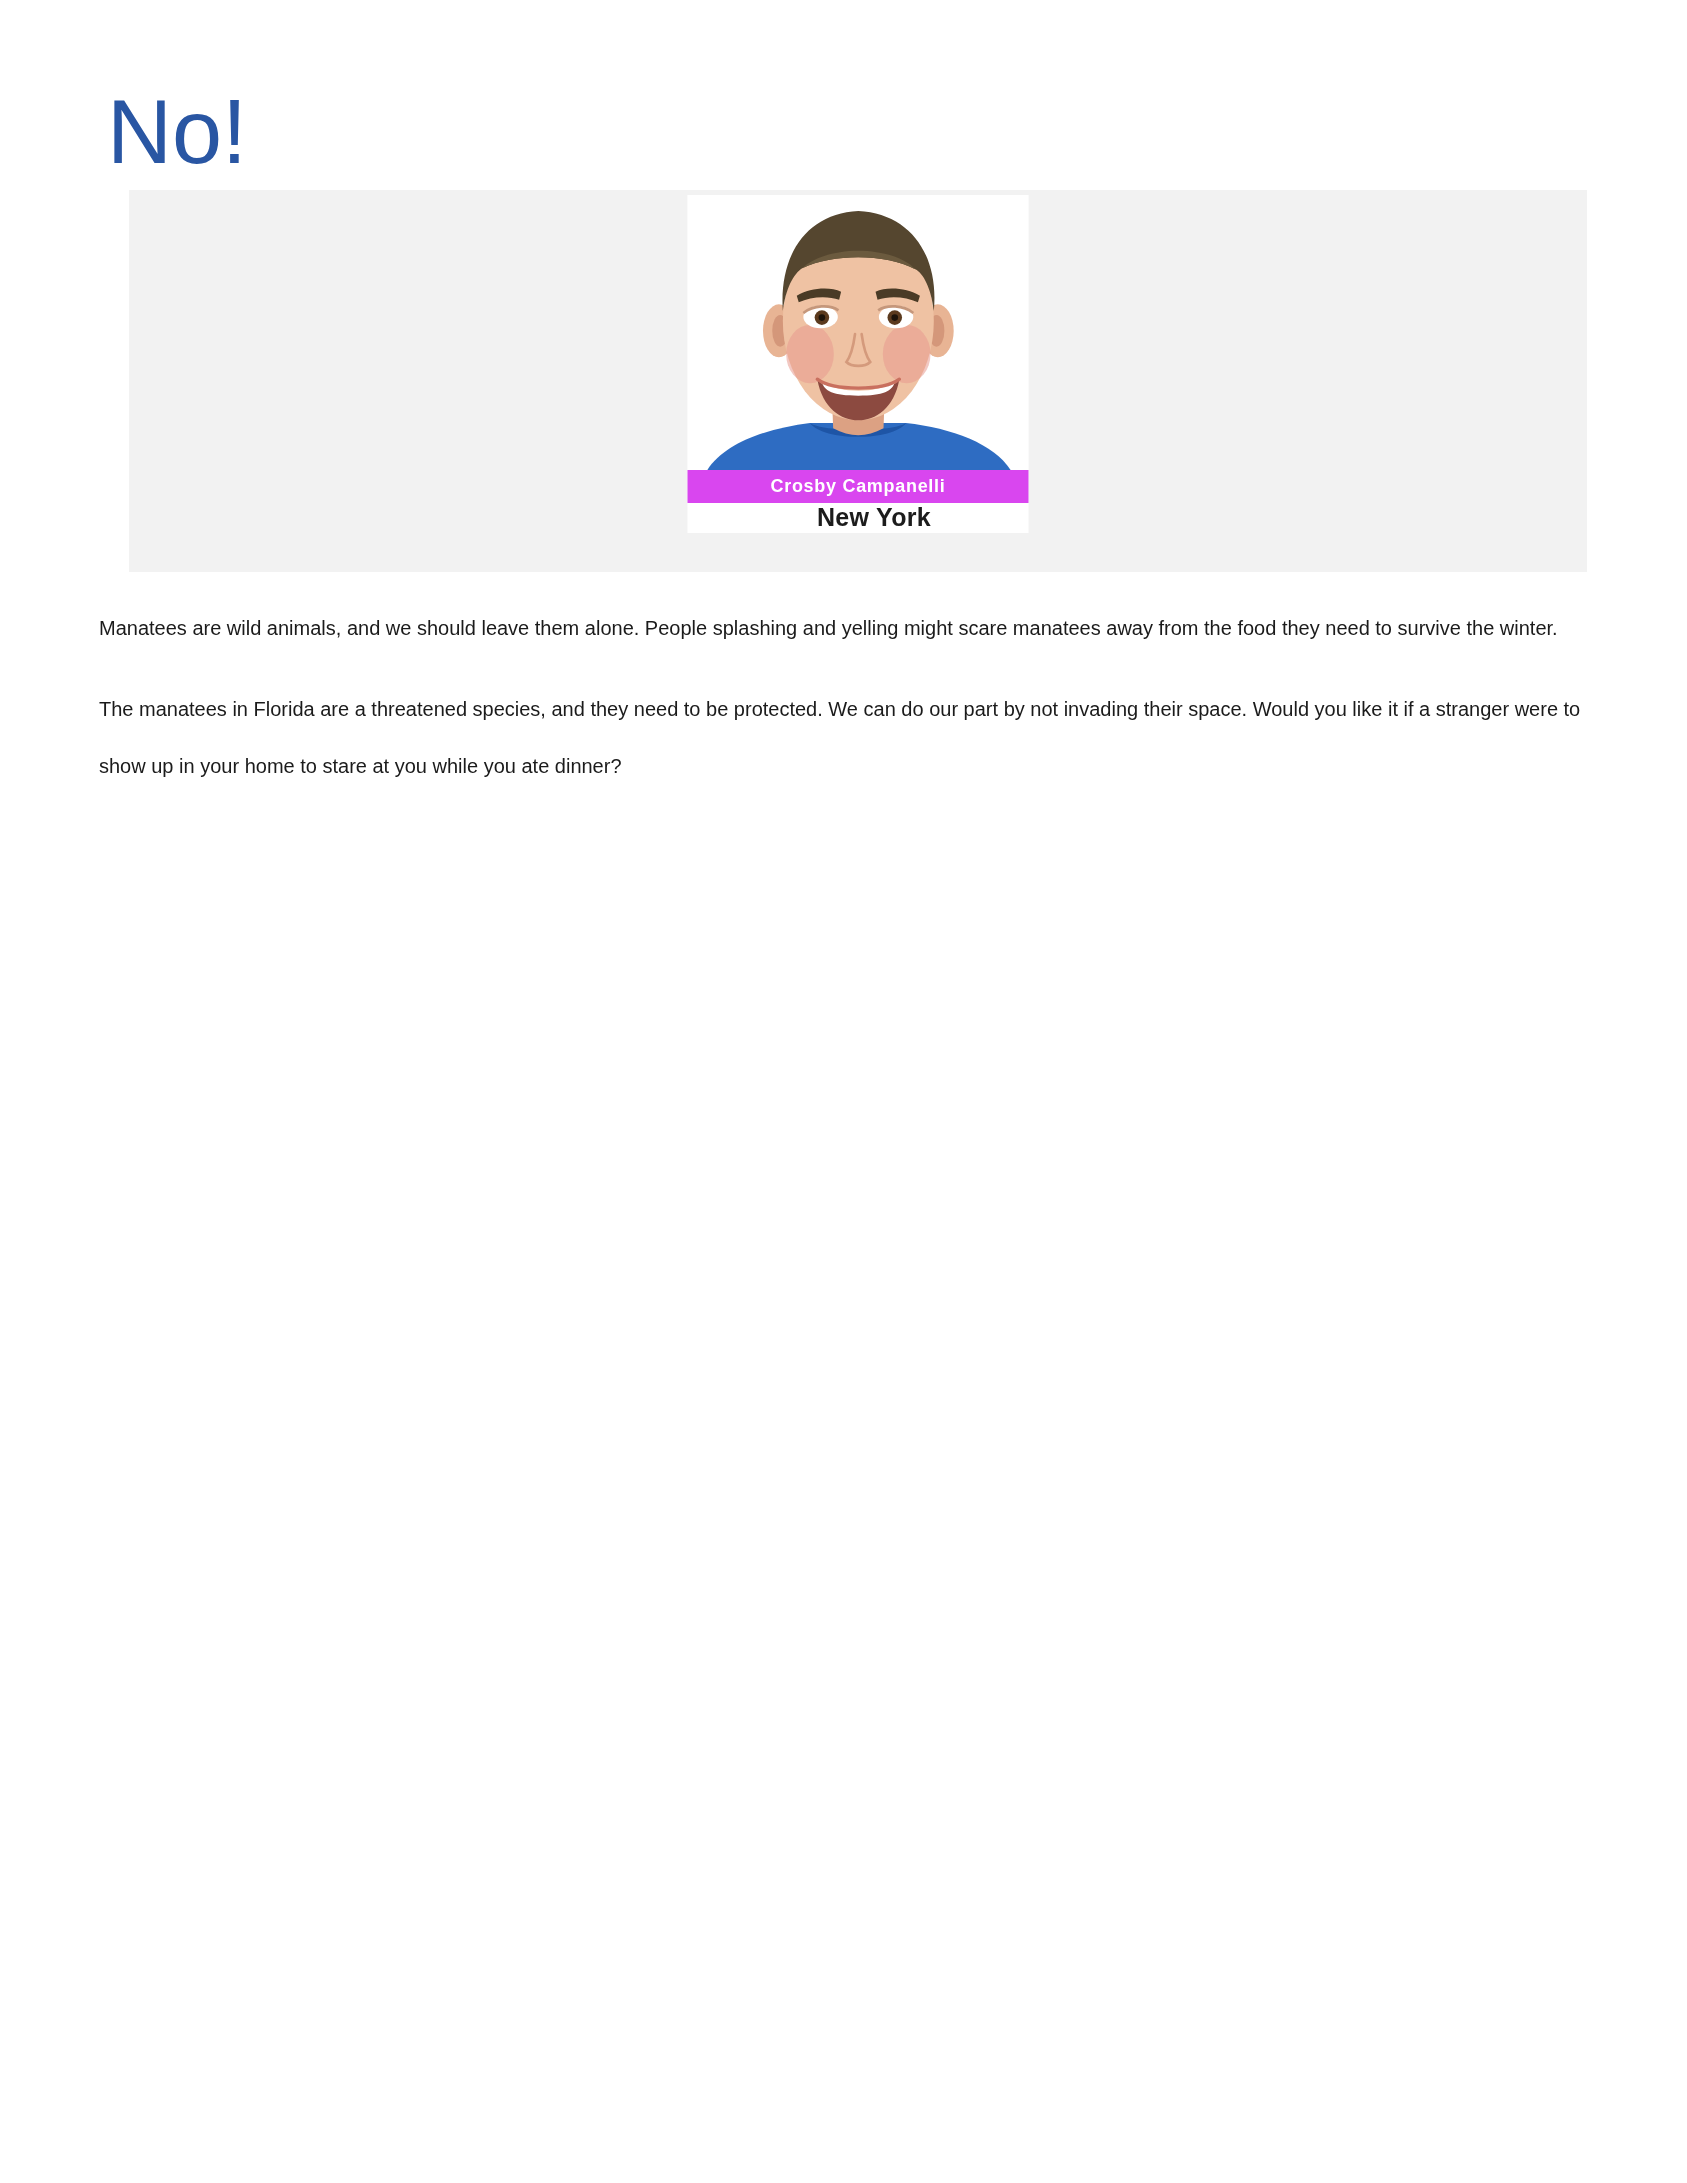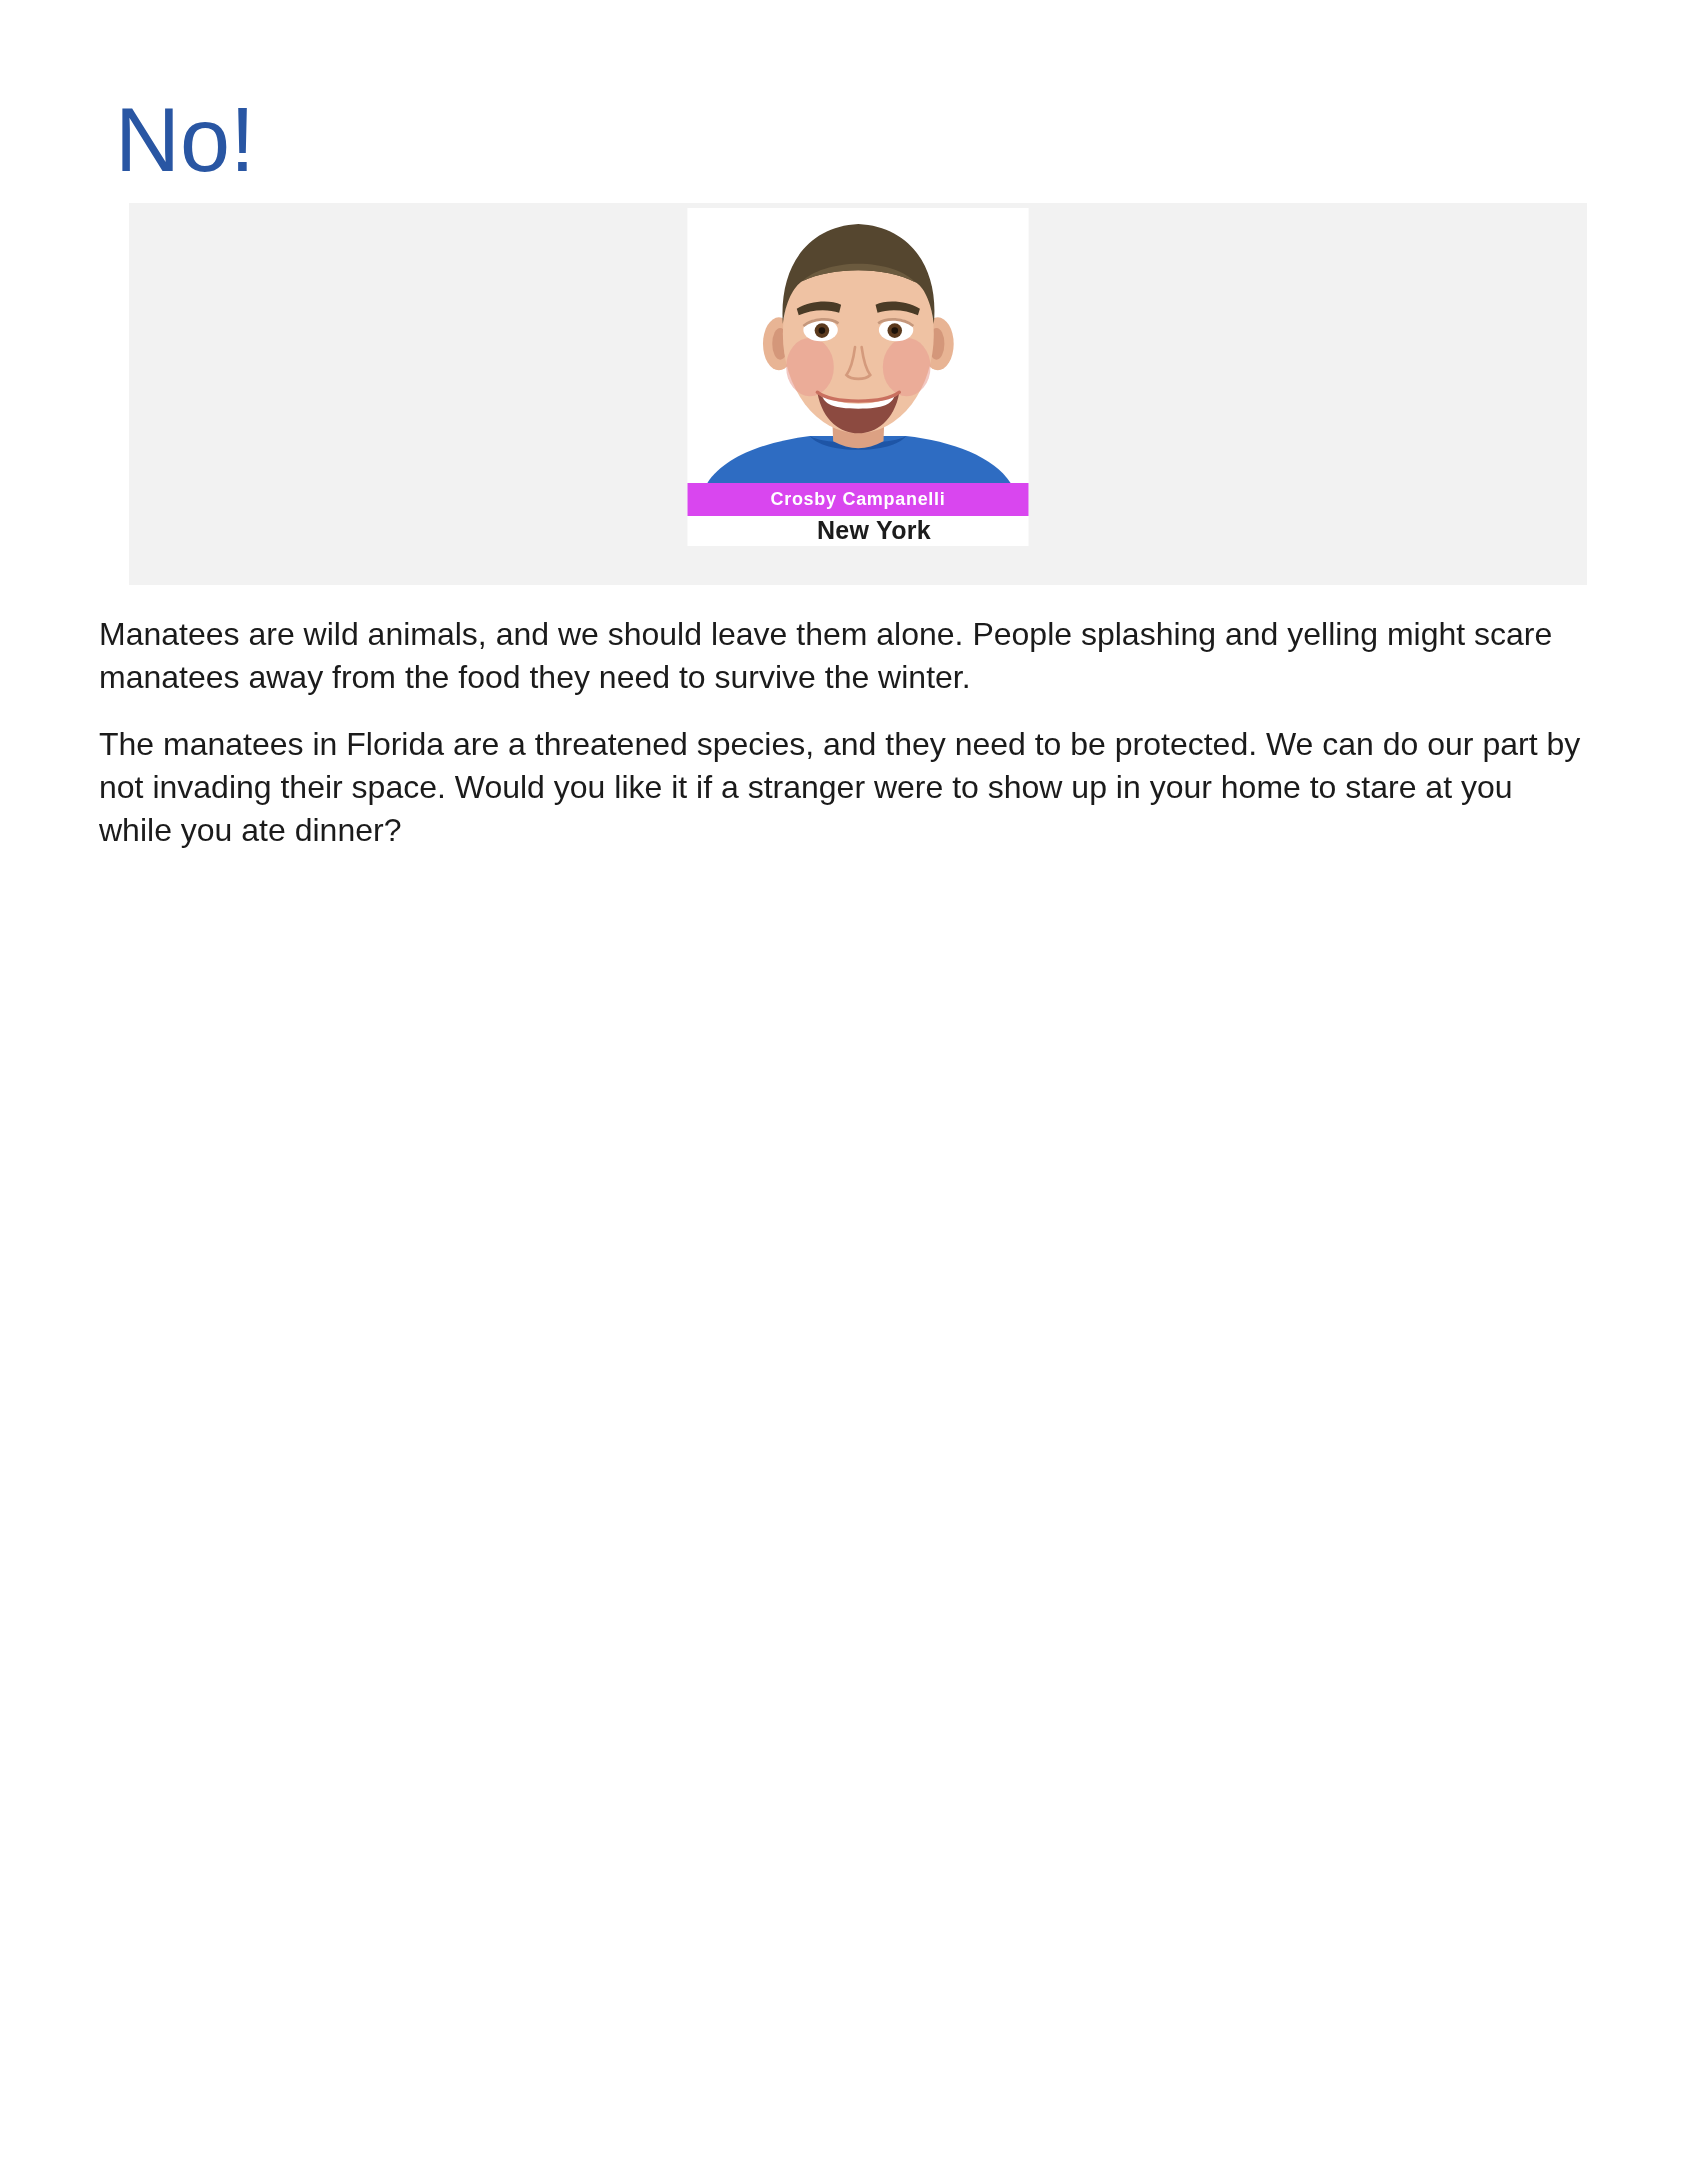--- a/index.html
+++ b/index.html
@@ -12,21 +12,21 @@
     height: 2183px;
     font-family: "Liberation Sans", sans-serif;
     color: #1b1b1b;
     overflow: hidden;
   }
   .content {
     margin: 0 99px;
     width: 1489px;
   }
   .page-heading {
-    margin: 16px;
+    margin: 8px;
     padding-top: 78px;
     font-size: 90px;
     line-height: 93px;
     font-weight: 400;
     color: #2956a3;
     letter-spacing: 0px;
   }
   .photo-banner {
     margin-left: 30px;
     margin-top: 11.2px;
@@ -77,22 +77,22 @@
     align-items: center;
     justify-content: center;
     color: #1c1c1c;
     font-weight: 700;
     font-size: 25px;
     letter-spacing: 0.3px;
     white-space: nowrap;
   }
   .body-text p {
     margin: 0 0 24px 0;
-    font-size: 32px;
-    line-height: 43px;
+    font-size: 20px;
+    line-height: 57px;
     color: #1b1b1b;
   }
   .body-text p:first-child {
     margin-top: 28px;
   }
 </style>
 </head>
 <body>
 
 <div class="content">

